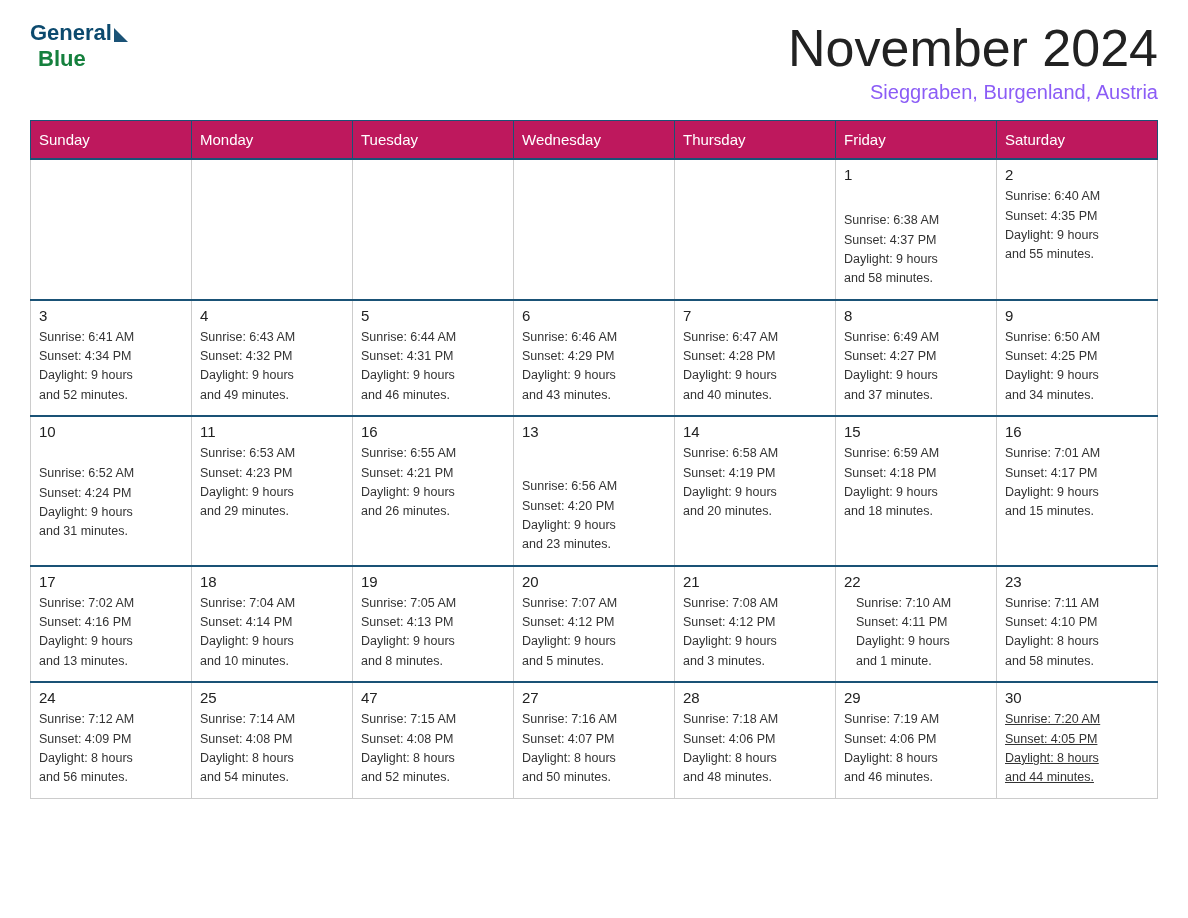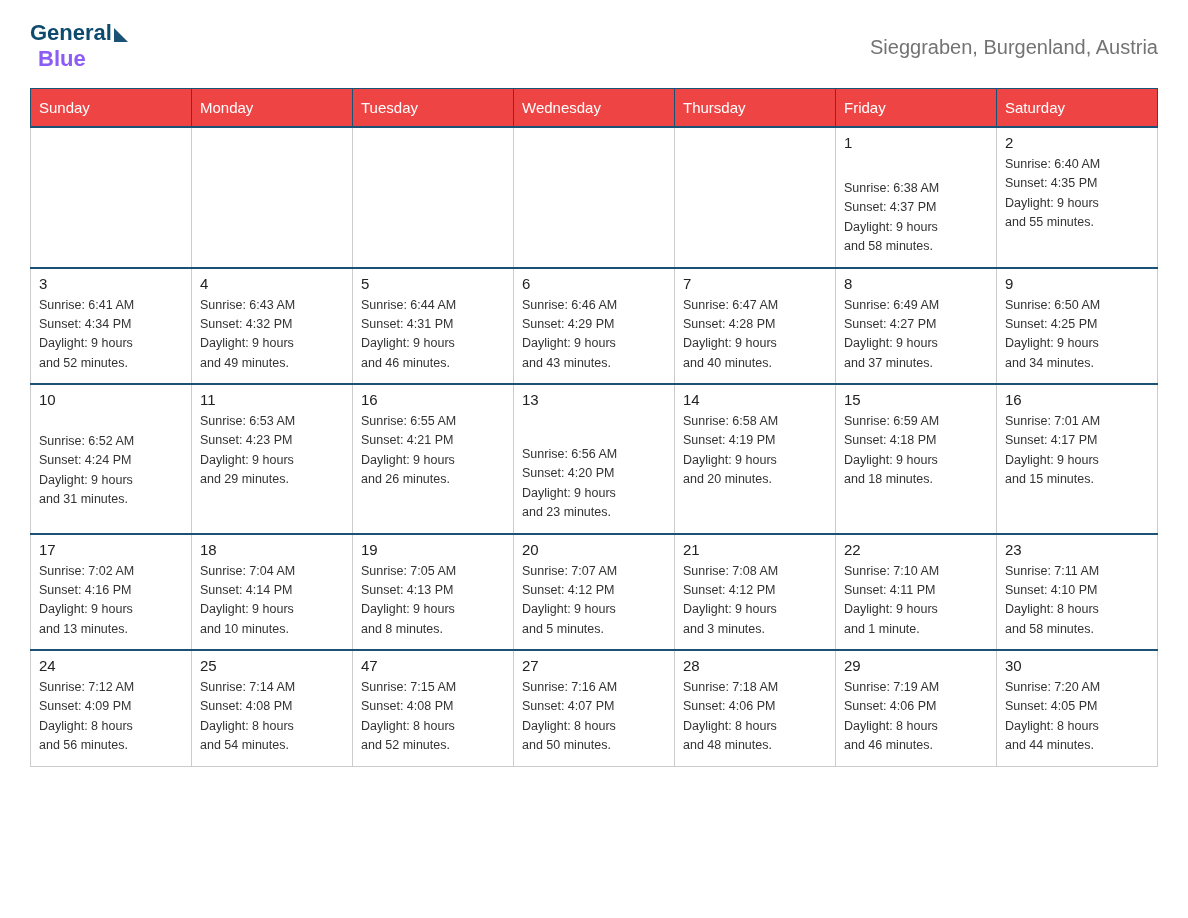--- a/index.html
+++ b/index.html
@@ -35,44 +35,44 @@
       height: 0;
       border-left: 14px solid #1a5276;
       border-top: 14px solid transparent;
       border-bottom: 0px solid transparent;
       margin-left: 2px;
       margin-top: 4px;
     }
     .logo-bottom {
       font-size: 22px;
       font-weight: bold;
-      color: #8b5cf6;
+      color: #15803d;
       margin-left: 4px;
     }
     .title-block {
       text-align: right;
     }
     .month-year {
       font-size: 52px;
       font-weight: normal;
       color: #222;
       line-height: 1.1;
     }
     .location {
       font-size: 20px;
-      color: #737373;
-      margin-top: 16px;
+      color: #8b5cf6;
+      margin-top: 4px;
     }
     .calendar {
       width: 100%;
       border-collapse: collapse;
       margin-top: 8px;
     }
     .calendar th {
-      background-color: #ef4444;
+      background-color: #be185d;
       color: #fff;
       padding: 10px 8px;
       font-size: 15px;
       font-weight: normal;
       text-align: left;
       border: 1px solid #1a5276;
     }
     .calendar td {
       vertical-align: top;
       padding: 6px 8px 10px 8px;
@@ -110,20 +110,21 @@
     <div class="logo-top">
       <span class="logo-general">General</span>
       <div class="logo-triangle"></div>
     </div>
     <div style="display:flex;align-items:center;">
       <span style="width:4px;display:inline-block;"></span>
       <span class="logo-bottom">Blue</span>
     </div>
   </div>
   <div class="title-block">
+    <div class="month-year">November 2024</div>
     <div class="location">Sieggraben, Burgenland, Austria</div>
   </div>
 </div>
 
 <table class="calendar">
   <thead>
     <tr>
     <th>Sunday</th>
         <th>Monday</th>
         <th>Tuesday</th>
@@ -288,21 +289,21 @@
         </td>
         <td>
           <span class="day-number">21</span>
           <div class="day-info" style="white-space: pre-line;">Sunrise: 7:08 AM
 Sunset: 4:12 PM
 Daylight: 9 hours
 and 3 minutes.</div>
         </td>
         <td>
           <span class="day-number">22</span>
-          <div class="day-info" style="white-space: pre-line;">Sunrise: 7:10 AM
+          <div class="day-info" style="white-space: pre-line; margin-left: 12px;">Sunrise: 7:10 AM
 Sunset: 4:11 PM
 Daylight: 9 hours
 and 1 minute.</div>
         </td>
         <td>
           <span class="day-number">23</span>
           <div class="day-info" style="white-space: pre-line;">Sunrise: 7:11 AM
 Sunset: 4:10 PM
 Daylight: 8 hours
 and 58 minutes.</div>
@@ -346,20 +347,20 @@
         </td>
         <td>
           <span class="day-number">29</span>
           <div class="day-info" style="white-space: pre-line;">Sunrise: 7:19 AM
 Sunset: 4:06 PM
 Daylight: 8 hours
 and 46 minutes.</div>
         </td>
         <td>
           <span class="day-number">30</span>
-          <div class="day-info" style="white-space: pre-line;">Sunrise: 7:20 AM
+          <div class="day-info" style="white-space: pre-line; text-decoration: underline;">Sunrise: 7:20 AM
 Sunset: 4:05 PM
 Daylight: 8 hours
 and 44 minutes.</div>
         </td>
       </tr>
     </tbody>
 </table>
 
 </body></html>

